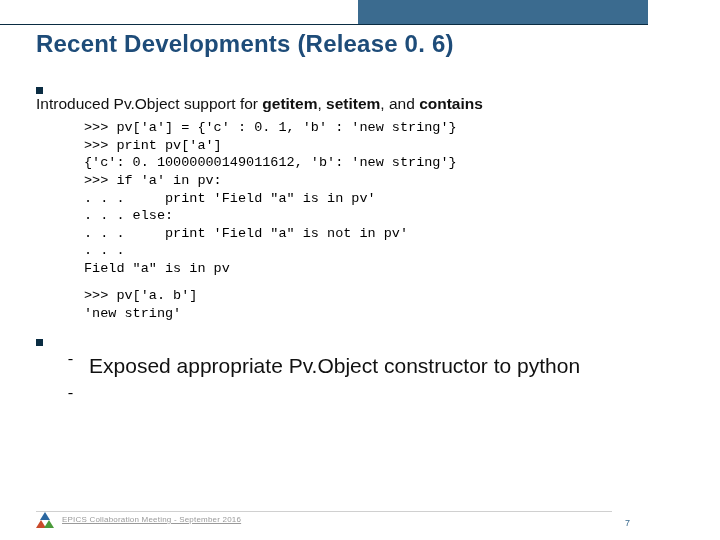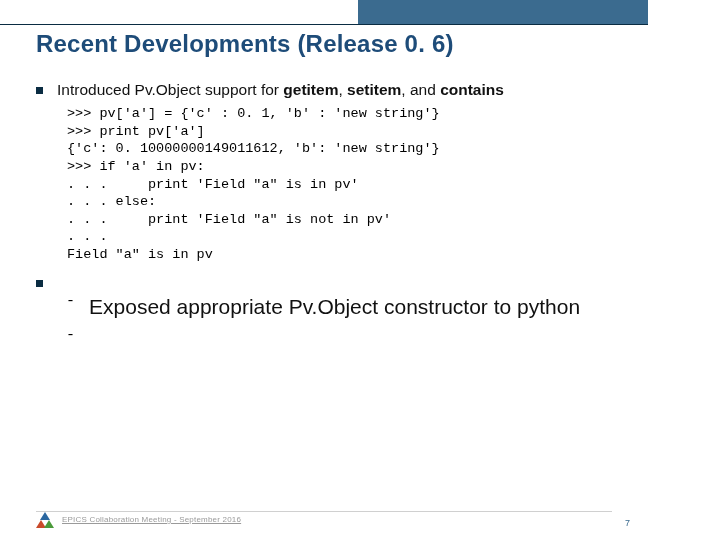--- a/index.html
+++ b/index.html
@@ -2,25 +2,25 @@
 <html><head>
 <meta charset="utf-8">
 <style>
   * { box-sizing: border-box; margin: 0; padding: 0; }
   html, body { width: 720px; height: 540px; background: #fff; font-family: "Segoe UI", Verdana, Arial, sans-serif; position: relative; overflow: hidden; }
   .slide { width: 648px; height: 540px; position: relative; border-radius: 24px; }
   .top-right-bar { position: absolute; top: 0; right: 0; width: 290px; height: 24px; background: #3b6b8f; }
   .top-rule { position: absolute; top: 24px; left: 0; right: 0; height: 0; border-top: 1px solid #0a2c42; }
   .title { position: absolute; top: 30px; left: 36px; font-size: 24px; font-weight: 700; color: #1e4c79; letter-spacing: 0.2px; }
   .content { position: absolute; top: 80px; left: 36px; right: 36px; }
-  .bullet-row { display: flex; align-items: flex-start; margin-bottom: 6px; }
+  .bullet-row { display: flex; align-items: flex-start; margin-bottom: 6px; flex-direction: column; }
   .sq { width: 7px; height: 7px; background: #0a2c42; margin-top: 7px; margin-right: 14px; flex-shrink: 0; }
   .bullet-text { font-size: 15.5px; color: #111; line-height: 1.25; }
   .bullet-text b { font-weight: 700; }
-  pre.code { font-family: "Courier New", monospace; font-size: 13.5px; white-space: pre; color: #000; margin-left: 31px; margin-top: 4px; margin-bottom: 10px; line-height: 1.3; }
+  pre.code { font-family: "Courier New", monospace; font-size: 13.5px; white-space: pre; color: #000; margin-left: 48px; margin-top: 4px; margin-bottom: 10px; line-height: 1.3; }
   .sub-row { display: flex; align-items: flex-start; margin-left: 30px; margin-top: 6px; margin-bottom: 2px; }
   .dash { font-family: "Courier New", monospace; font-size: 15px; color: #000; margin-right: 14px; line-height: 1.2; }
   .sub-text { font-size: 21px; color: #111; line-height: 1.3; }
   .footer { position: absolute; bottom: 16px; left: 62px; font-size: 8px; color: #9a9a9a; letter-spacing: 0.2px; text-decoration: underline; }
   .footer-line { position: absolute; bottom: 28px; left: 36px; right: 36px; height: 0; border-top: 1px solid #d0d0d0; }
   .logo { position: absolute; bottom: 10px; left: 36px; width: 18px; height: 18px; }
   .logo .t { position:absolute; width:0; height:0; }
   .logo .t1 { left:4px; top:0; border-left:5px solid transparent; border-right:5px solid transparent; border-bottom:8px solid #2a67a0; }
   .logo .t2 { left:0; top:8px; border-left:5px solid transparent; border-right:5px solid transparent; border-bottom:8px solid #c94a2a; }
   .logo .t3 { left:8px; top:8px; border-left:5px solid transparent; border-right:5px solid transparent; border-bottom:8px solid #4a9a3a; }
@@ -46,20 +46,22 @@
     <pre class="code">&gt;&gt;&gt; pv['a'] = {'c' : 0. 1, 'b' : 'new string'}
 &gt;&gt;&gt; print pv['a']
 {'c': 0. 10000000149011612, 'b': 'new string'}
 &gt;&gt;&gt; if 'a' in pv:
 . . .     print 'Field "a" is in pv'
 . . . else:
 . . .     print 'Field "a" is not in pv'
 . . .
 Field "a" is in pv</pre>
 
+    <pre class="code">&gt;&gt;&gt; pv['a. b']
+'new string'</pre>
 
     <div class="bullet-row">
       <div class="sq"></div>
     </div>
     <div class="sub-row">
       <div class="dash">-</div>
       <div class="sub-text">Exposed appropriate Pv.Object constructor to python</div>
     </div>
     <div class="sub-row">
       <div class="dash">-</div>

